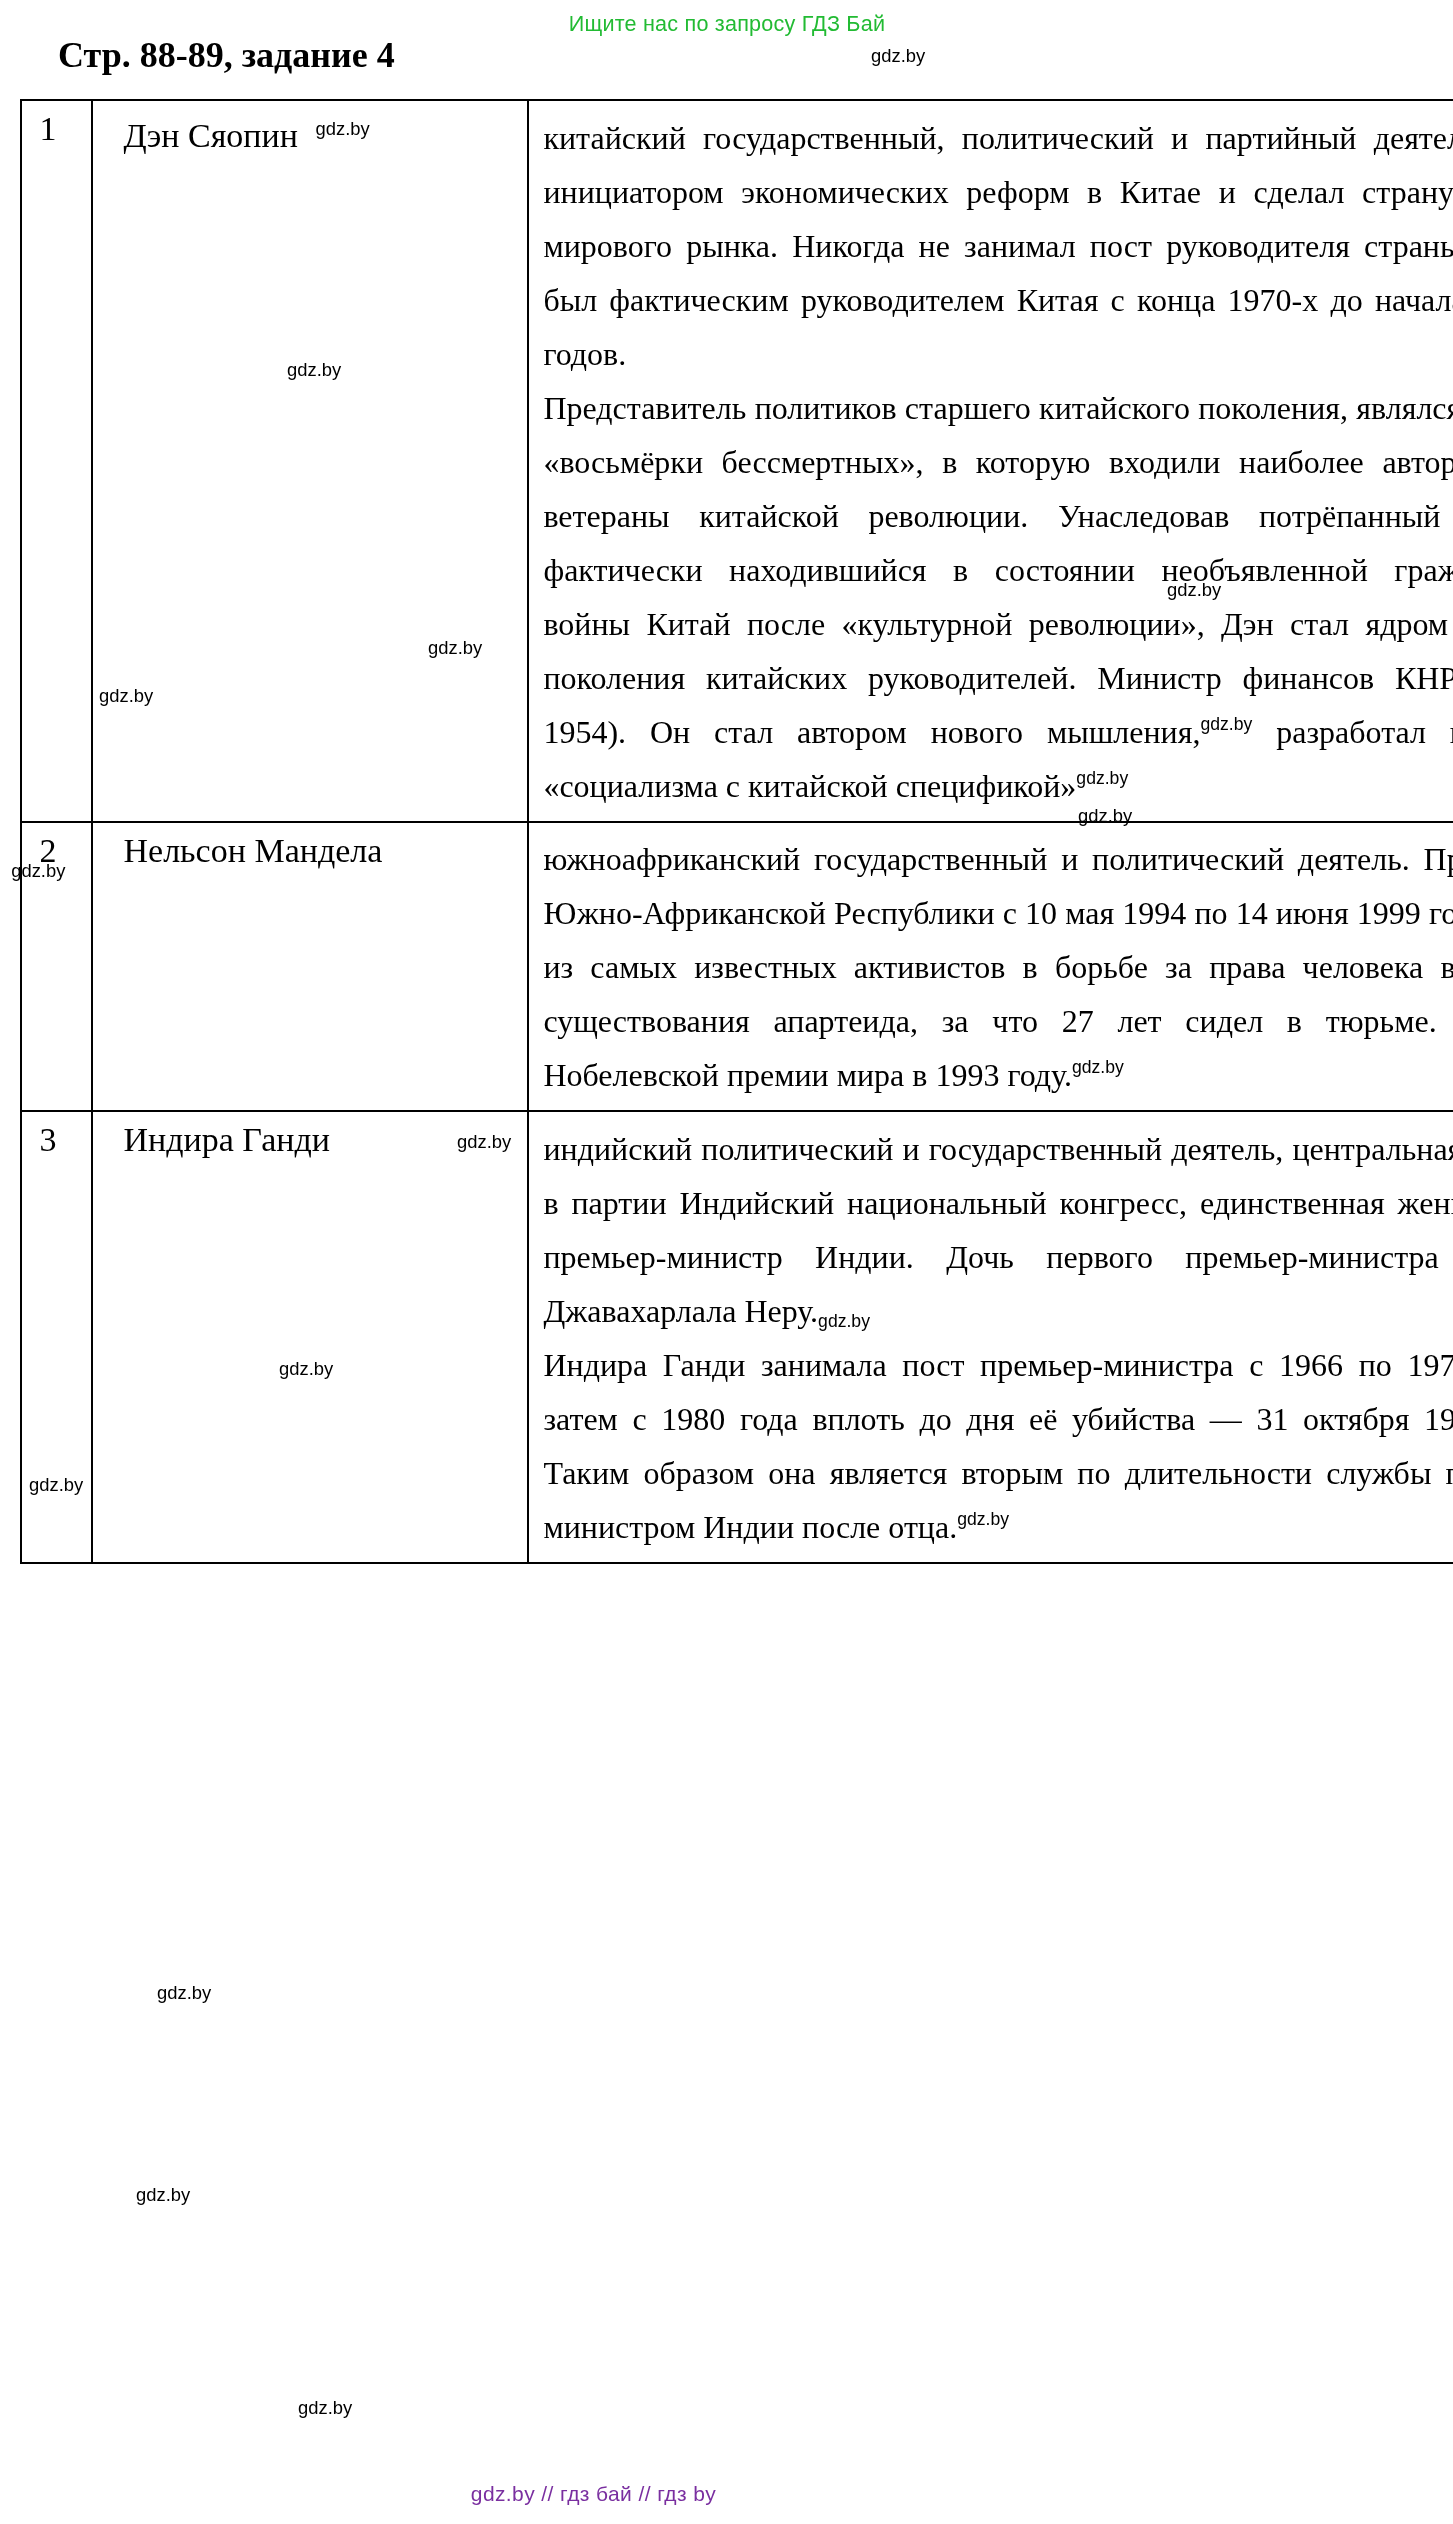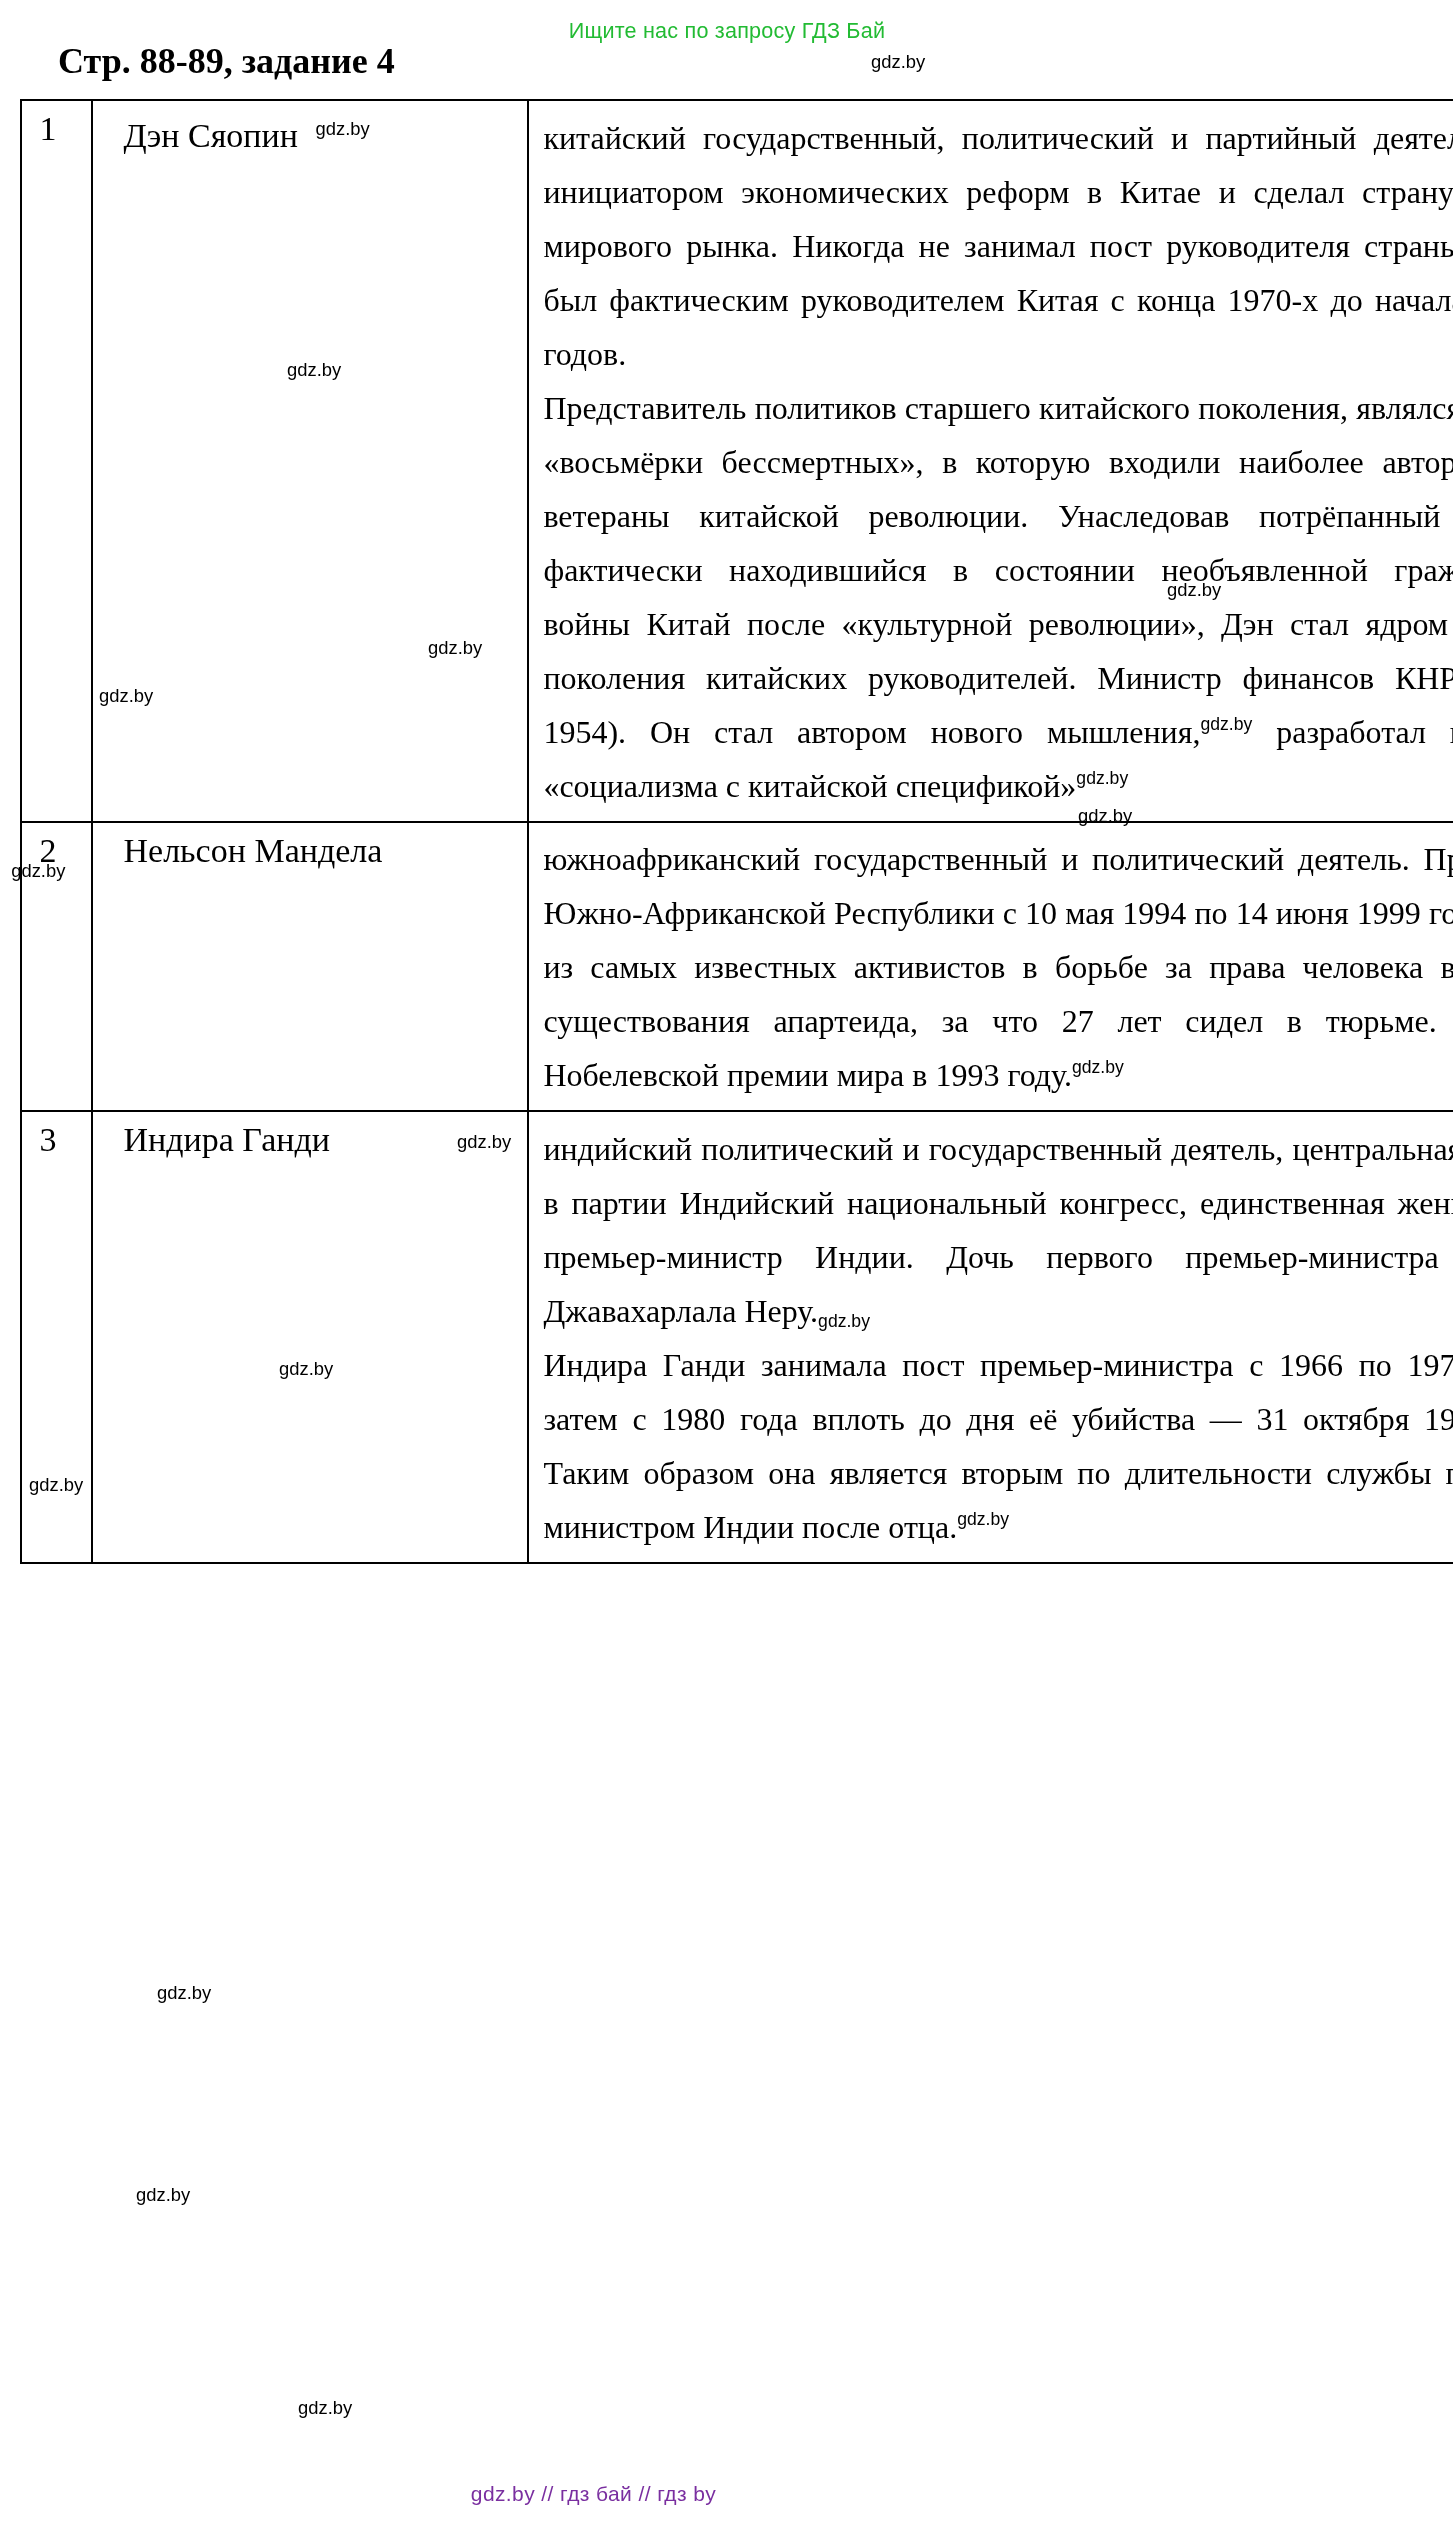--- a/index.html
+++ b/index.html
@@ -12,38 +12,38 @@
     height: 2525px;
     position: relative;
     font-family: "Liberation Serif", serif;
     color: #000000;
     overflow: hidden;
   }
 
   
   .promo-bar {
     position: absolute;
-    top: 18px;
+    top: 11px;
     left: 0;
     width: 1454px;
     text-align: center;
     box-sizing: border-box;
   }
   .promo-text {
     font-family: "Liberation Sans", sans-serif;
     font-size: 21.6px;
     color: #22bb33;
     letter-spacing: 0.2px;
     white-space: nowrap;
   }
 
   
   .title-row {
     position: absolute;
-    top: 40px;
+    top: 34px;
     left: 0;
     width: 1454px;
     height: 50px;
     text-decoration: underline;
   }
   .page-title {
     position: absolute;
     left: 58px;
     top: 0;
     font-family: "Liberation Serif", serif;

